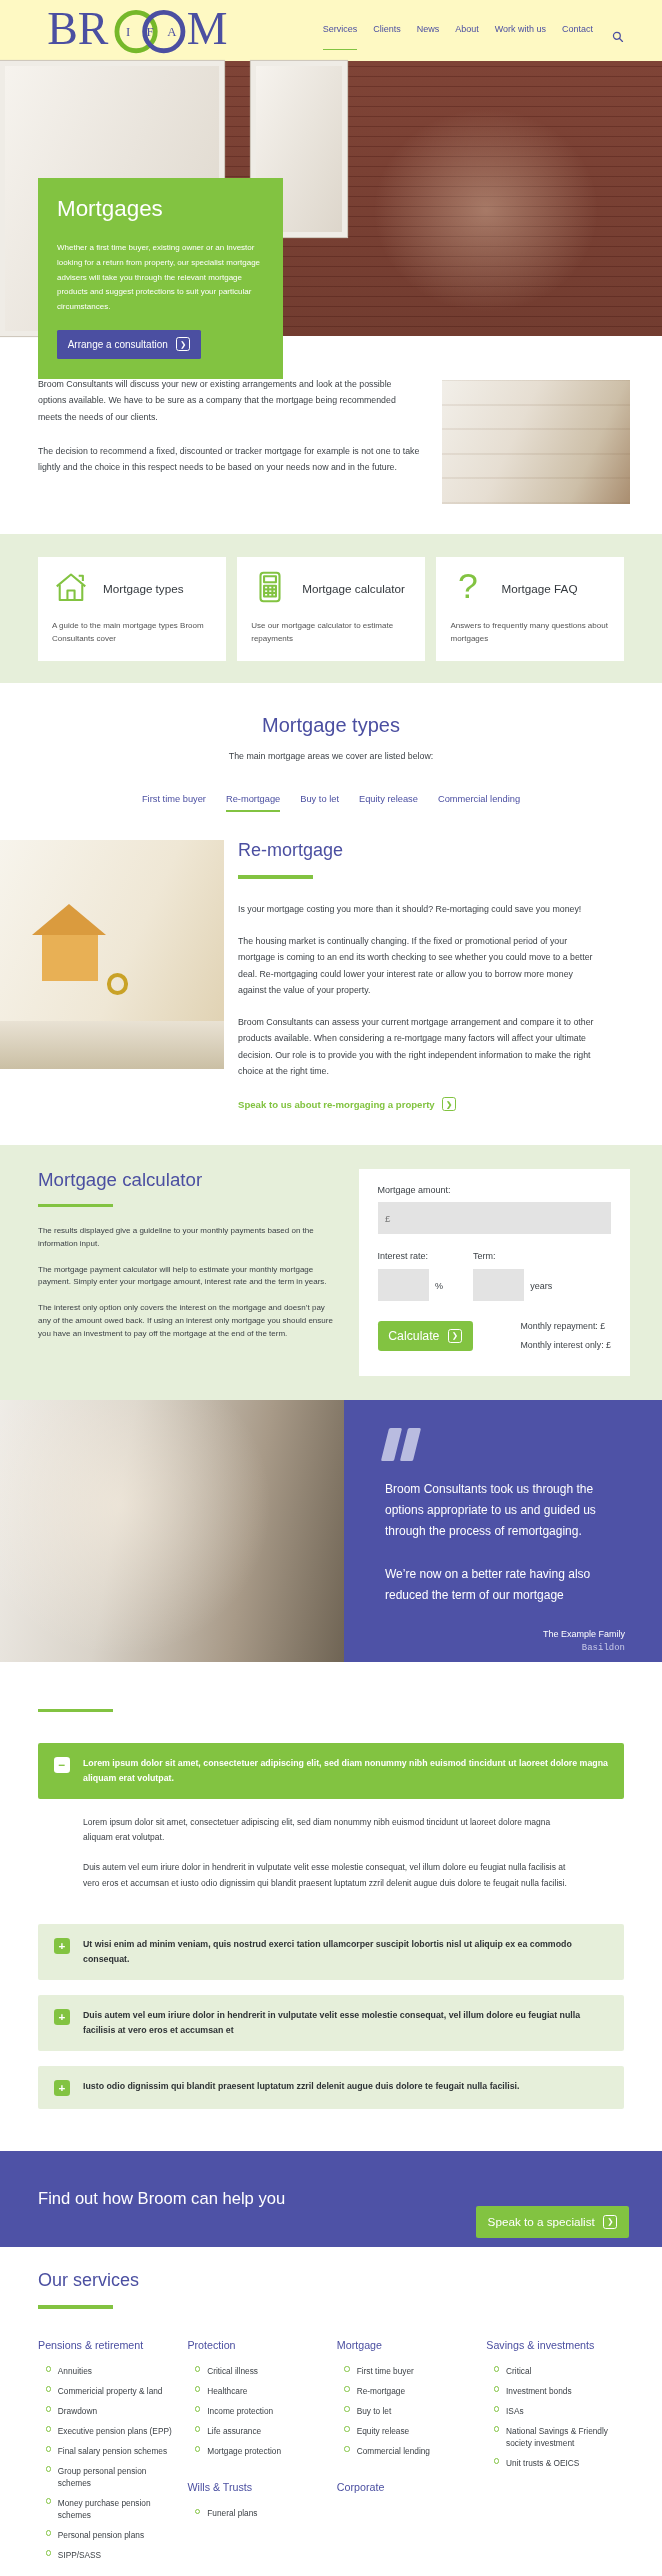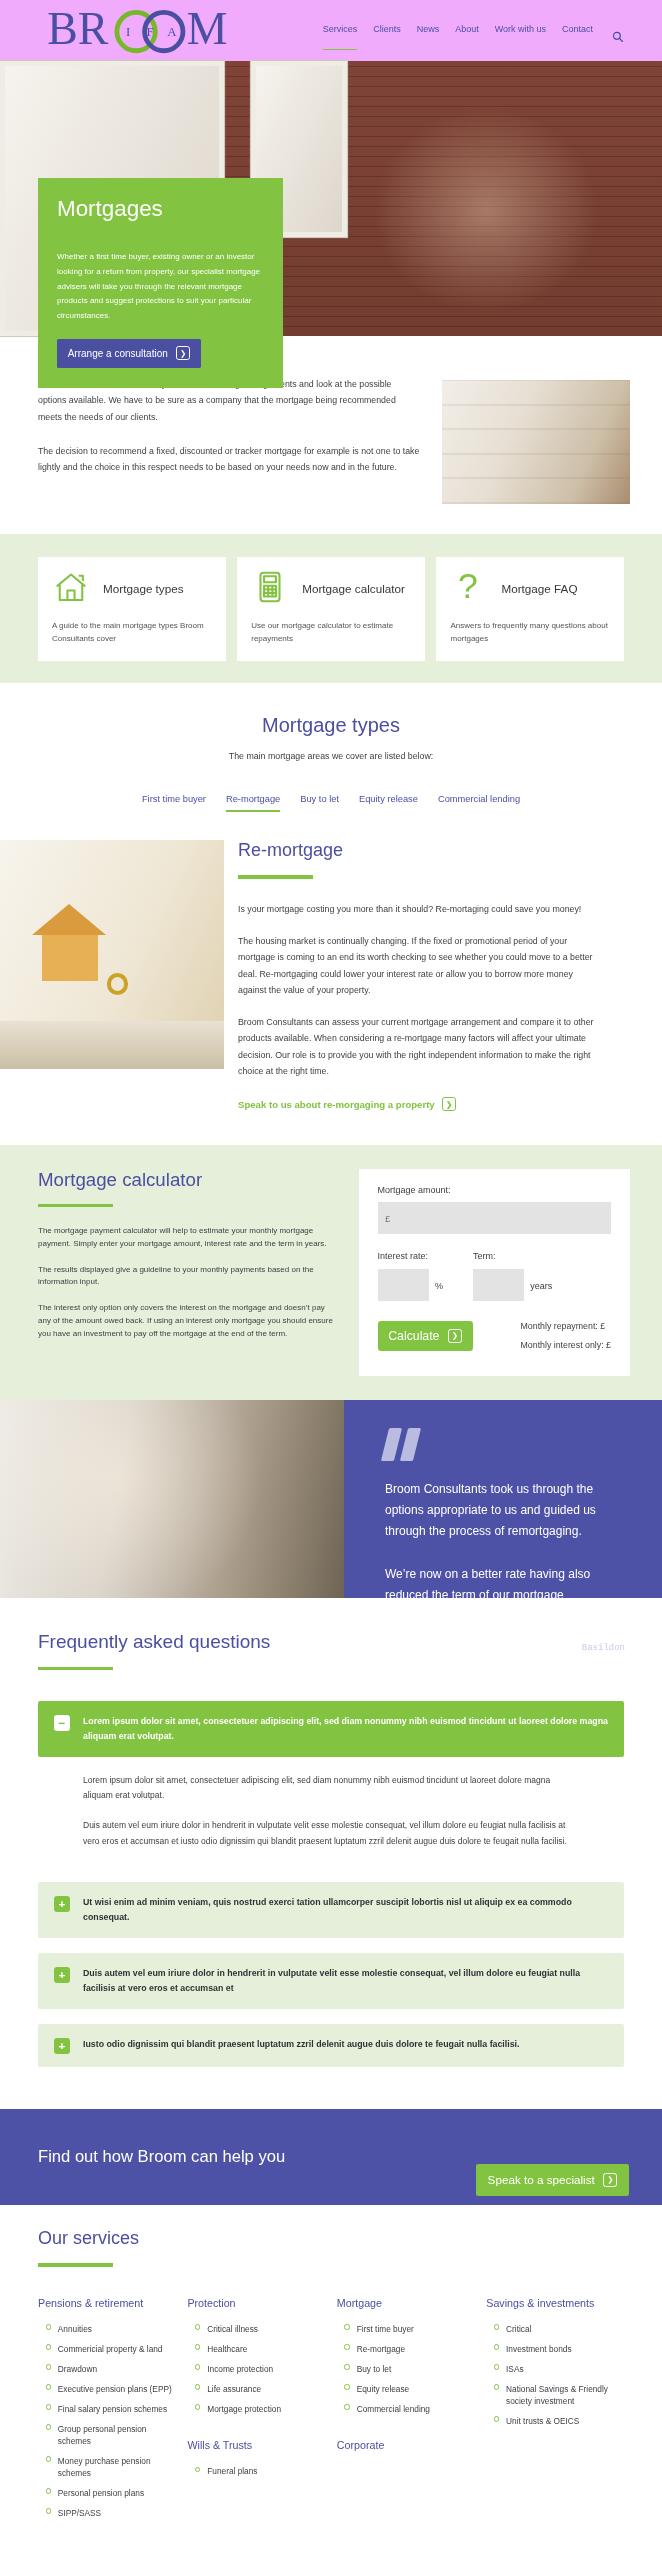--- a/index.html
+++ b/index.html
@@ -14,21 +14,21 @@
   *{box-sizing:border-box;}
   body{margin:0;width:662px;background:#fff;color:var(--ink);
        font-family:"Liberation Sans",sans-serif;font-size:8.5px;}
   h1,h2,h3{font-weight:400;margin:0;}
   .gdiv{width:75px;height:3.2px;background:var(--green);}
   .chip{display:inline-flex;align-items:center;justify-content:center;width:14px;height:14px;
         border:1.1px solid #fff;border-radius:2.7px;font-size:7.5px;flex:none;}
   .chip.green{border-color:var(--green);color:var(--green);}
 
   
-  .header{height:61px;position:relative;background:#f0abfc;}
+  .header{height:61px;position:relative;background:#fef9c3;}
   .logo{position:absolute;left:47px;top:6.4px;}
   .nav{position:absolute;right:38px;top:23.5px;display:flex;align-items:center;gap:16px;
        color:var(--purple);font-size:9px;}
   .nav a{color:var(--purple);text-decoration:none;padding-bottom:15px;border-bottom:1.6px solid transparent;}
   .nav a.active{border-bottom-color:var(--green);}
   .search{display:flex;margin-left:3.2px;cursor:pointer;}
 
   
   .hero{position:relative;height:275px;
     background:
@@ -37,21 +37,21 @@
       repeating-linear-gradient(90deg,rgba(255,255,255,.05) 0 18px,rgba(0,0,0,.06) 18px 20px),
       #83473a;}
   .hero .win{position:absolute;background:linear-gradient(115deg,#f6f3ee,#ddd6cb);
              border:5.3px solid #efece6;box-shadow:0 0 0 1.1px #cfc8bd;}
   .hero .w1{left:0;top:0;width:224px;height:275px;}
   .hero .w2{left:251px;top:0;width:96px;height:176px;}
   .hero .glow{position:absolute;right:64px;top:48px;width:224px;height:203px;border-radius:50%;
               background:radial-gradient(closest-side,rgba(255,230,200,.35),rgba(255,230,200,0));}
   .hero-box{position:absolute;left:38px;top:117px;width:245px;background:var(--green);
             color:#fff;padding:18px 19px 20px;z-index:3;}
-  .hero-box h1{font-size:22.4px;font-weight:300;margin-bottom:28px;}
+  .hero-box h1{font-size:22.4px;font-weight:300;margin-bottom:19px;}
   .hero-box p{font-size:8px;line-height:1.85;margin:0;font-weight:300;}
   .btn-purple{margin-top:15px;background:var(--purple);color:#fff;border:none;cursor:pointer;
               font-size:10px;font-weight:300;padding:7.5px 10.7px;border-radius:1.6px;
               display:inline-flex;align-items:center;gap:8.5px;font-family:inherit;}
 
   
   .intro{display:flex;padding:40px 32px 30px 38px;gap:21px;}
   .intro-text{width:390px;}
   .intro-text p{font-size:8.8px;line-height:1.85;margin:0 0 18px;}
   .intro-photo{margin-left:auto;width:192px;height:124px;margin-top:4.3px;
@@ -108,21 +108,21 @@
   .fld .wrap{display:flex;align-items:flex-end;gap:6.4px;}
   .suffix{font-size:9px;padding-bottom:9.6px;}
   .calc-bottom{display:flex;justify-content:space-between;align-items:flex-start;margin-top:20px;}
   .btn-green{background:var(--green);color:#fff;border:none;cursor:pointer;font-family:inherit;
              font-size:12.3px;font-weight:300;padding:8px 10.7px;border-radius:3.2px;
              display:inline-flex;align-items:center;gap:8.5px;}
   .results div{font-size:8.8px;margin-bottom:9.6px;}
   .results b{font-weight:400;}
 
   
-  .testimonial{display:flex;height:198px;}
+  .testimonial{display:flex;height:262px;}
   .t-photo{width:344px;flex:none;
     background:
       radial-gradient(circle at 35% 40%,rgba(255,245,230,.5),rgba(255,245,230,0) 55%),
       linear-gradient(100deg,#efece7 0%,#d9d3c9 35%,#a89a88 70%,#6f6454 100%);}
   .t-quote{flex:1;background:var(--purple-bg);color:#fff;padding:28px 37px 0 41px;}
   .qmark{display:flex;gap:6.4px;margin-bottom:18px;}
   .qmark i{display:block;width:13px;height:33px;background:#b9bce0;transform:skewX(-14deg);border-radius:1.6px;}
   .t-quote p{font-size:12px;font-weight:300;line-height:1.75;margin:0 0 22.4px;}
   .t-attr{text-align:right;margin-top:14px;font-size:9px;line-height:1.55;}
   .t-attr .loc{color:#c9cbe8;font-family:Liberation Mono, monospace;}
@@ -295,22 +295,22 @@
         <span class="chip green">❯</span>
       </a>
     </div>
   </div>
 </div>
 
 <div class="band-calc">
   <div class="calc-left">
     <h2>Mortgage calculator</h2>
     <div class="gdiv"></div>
+    <p>The results displayed give a guideline to your monthly payments based on the information input.</p>
     <p>The mortgage payment calculator will help to estimate your monthly mortgage payment. Simply enter your mortgage amount, interest rate and the term in years.</p>
-    <p>The results displayed give a guideline to your monthly payments based on the information input.</p>
     <p>The interest only option only covers the interest on the mortgage and doesn’t pay any of the amount owed back. If using an interest only mortgage you should ensure you have an investment to pay off the mortgage at the end of the term.</p>
   </div>
   <div class="calc-card">
     <label>Mortgage amount:</label>
     <input class="inp full" placeholder="£" style="">
     <div class="calc-row">
       <div class="fld">
         <label>Interest rate:</label>
         <div class="wrap">
           <input class="inp small" style="">
@@ -350,21 +350,20 @@
     <p>Broom Consultants took us through the options appropriate to us and guided us through the process of remortgaging.</p>
     <p>We’re now on a better rate having also reduced the term of our mortgage</p>
     <div class="t-attr">
       <div>The Example Family</div>
       <div class="loc">Basildon</div>
     </div>
   </div>
 </div>
 
 <div class="faq">
-  <h2>Frequently asked questions</h2>
   <div class="gdiv"></div>
 
   <div class="faq-q open">
     <span class="sqicon minus">−</span>
     <span>Lorem ipsum dolor sit amet, consectetuer adipiscing elit, sed diam nonummy nibh euismod tincidunt ut laoreet dolore magna aliquam erat volutpat.</span>
   </div>
   <div class="faq-body">
     <p>Lorem ipsum dolor sit amet, consectetuer adipiscing elit, sed diam nonummy nibh euismod tincidunt ut laoreet dolore magna aliquam erat volutpat.</p>
     <p>Duis autem vel eum iriure dolor in hendrerit in vulputate velit esse molestie consequat, vel illum dolore eu feugiat nulla facilisis at vero eros et accumsan et iusto odio dignissim qui blandit praesent luptatum zzril delenit augue duis dolore te feugait nulla facilisi.</p>
   </div>

